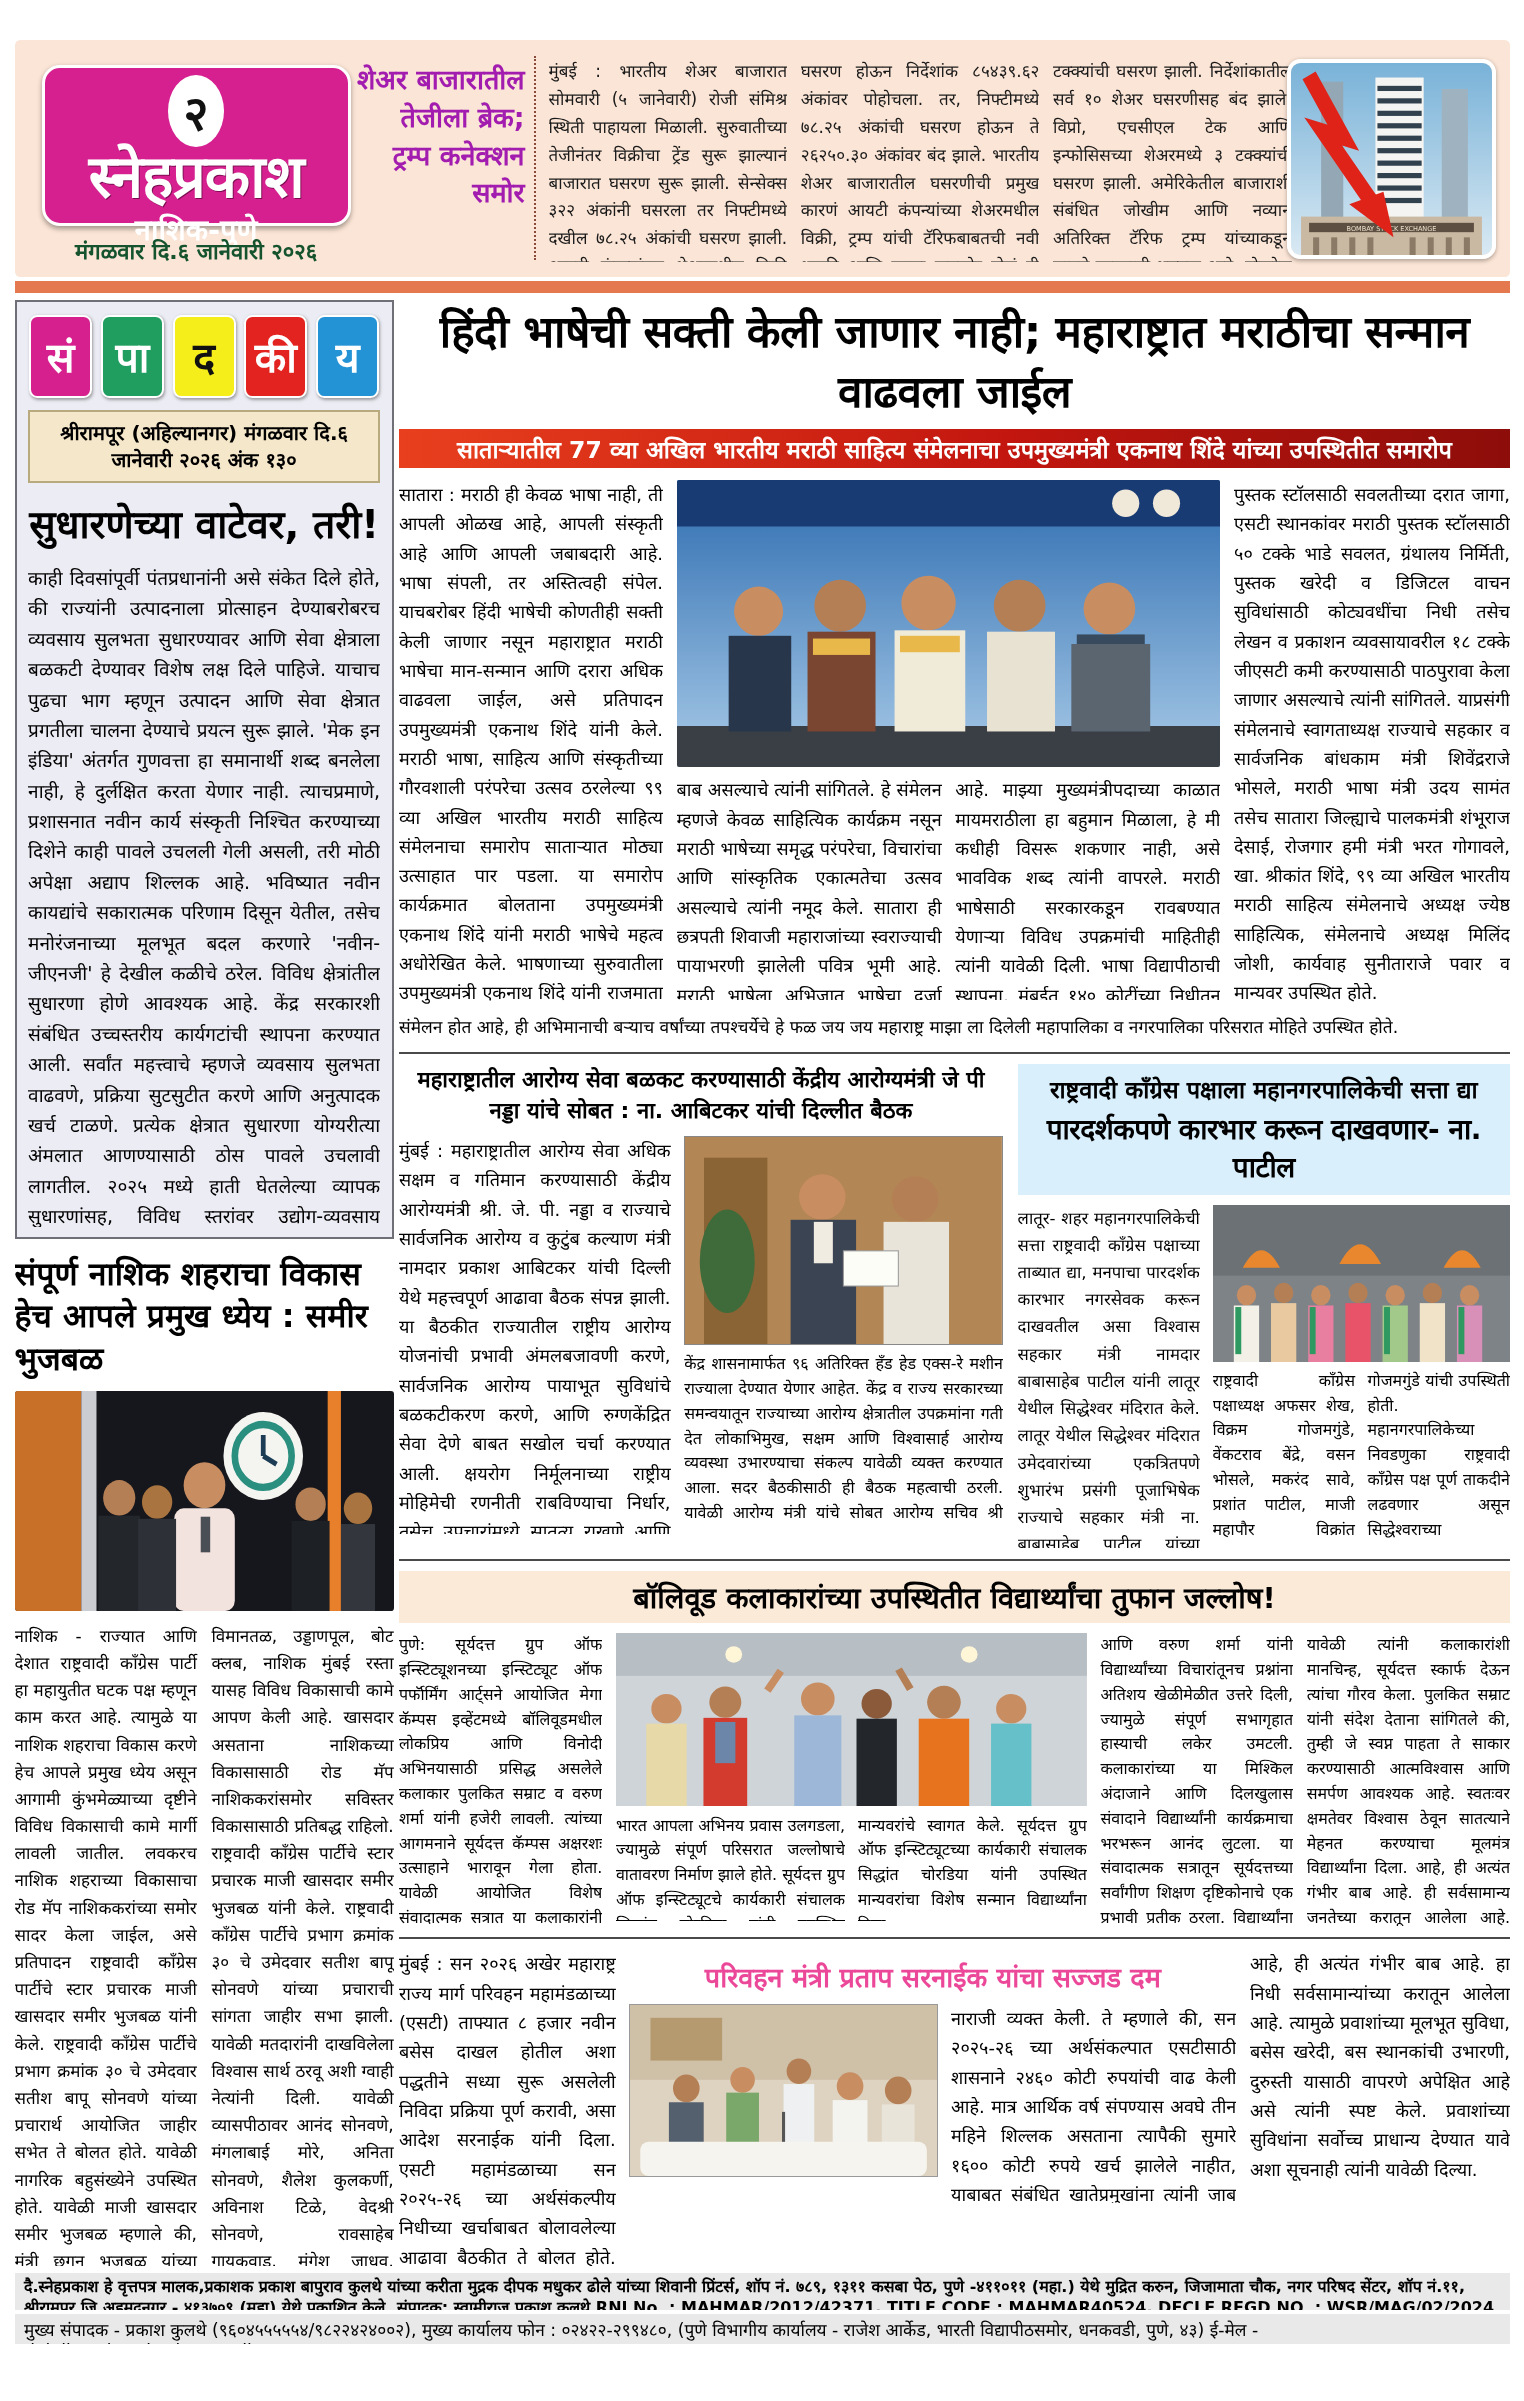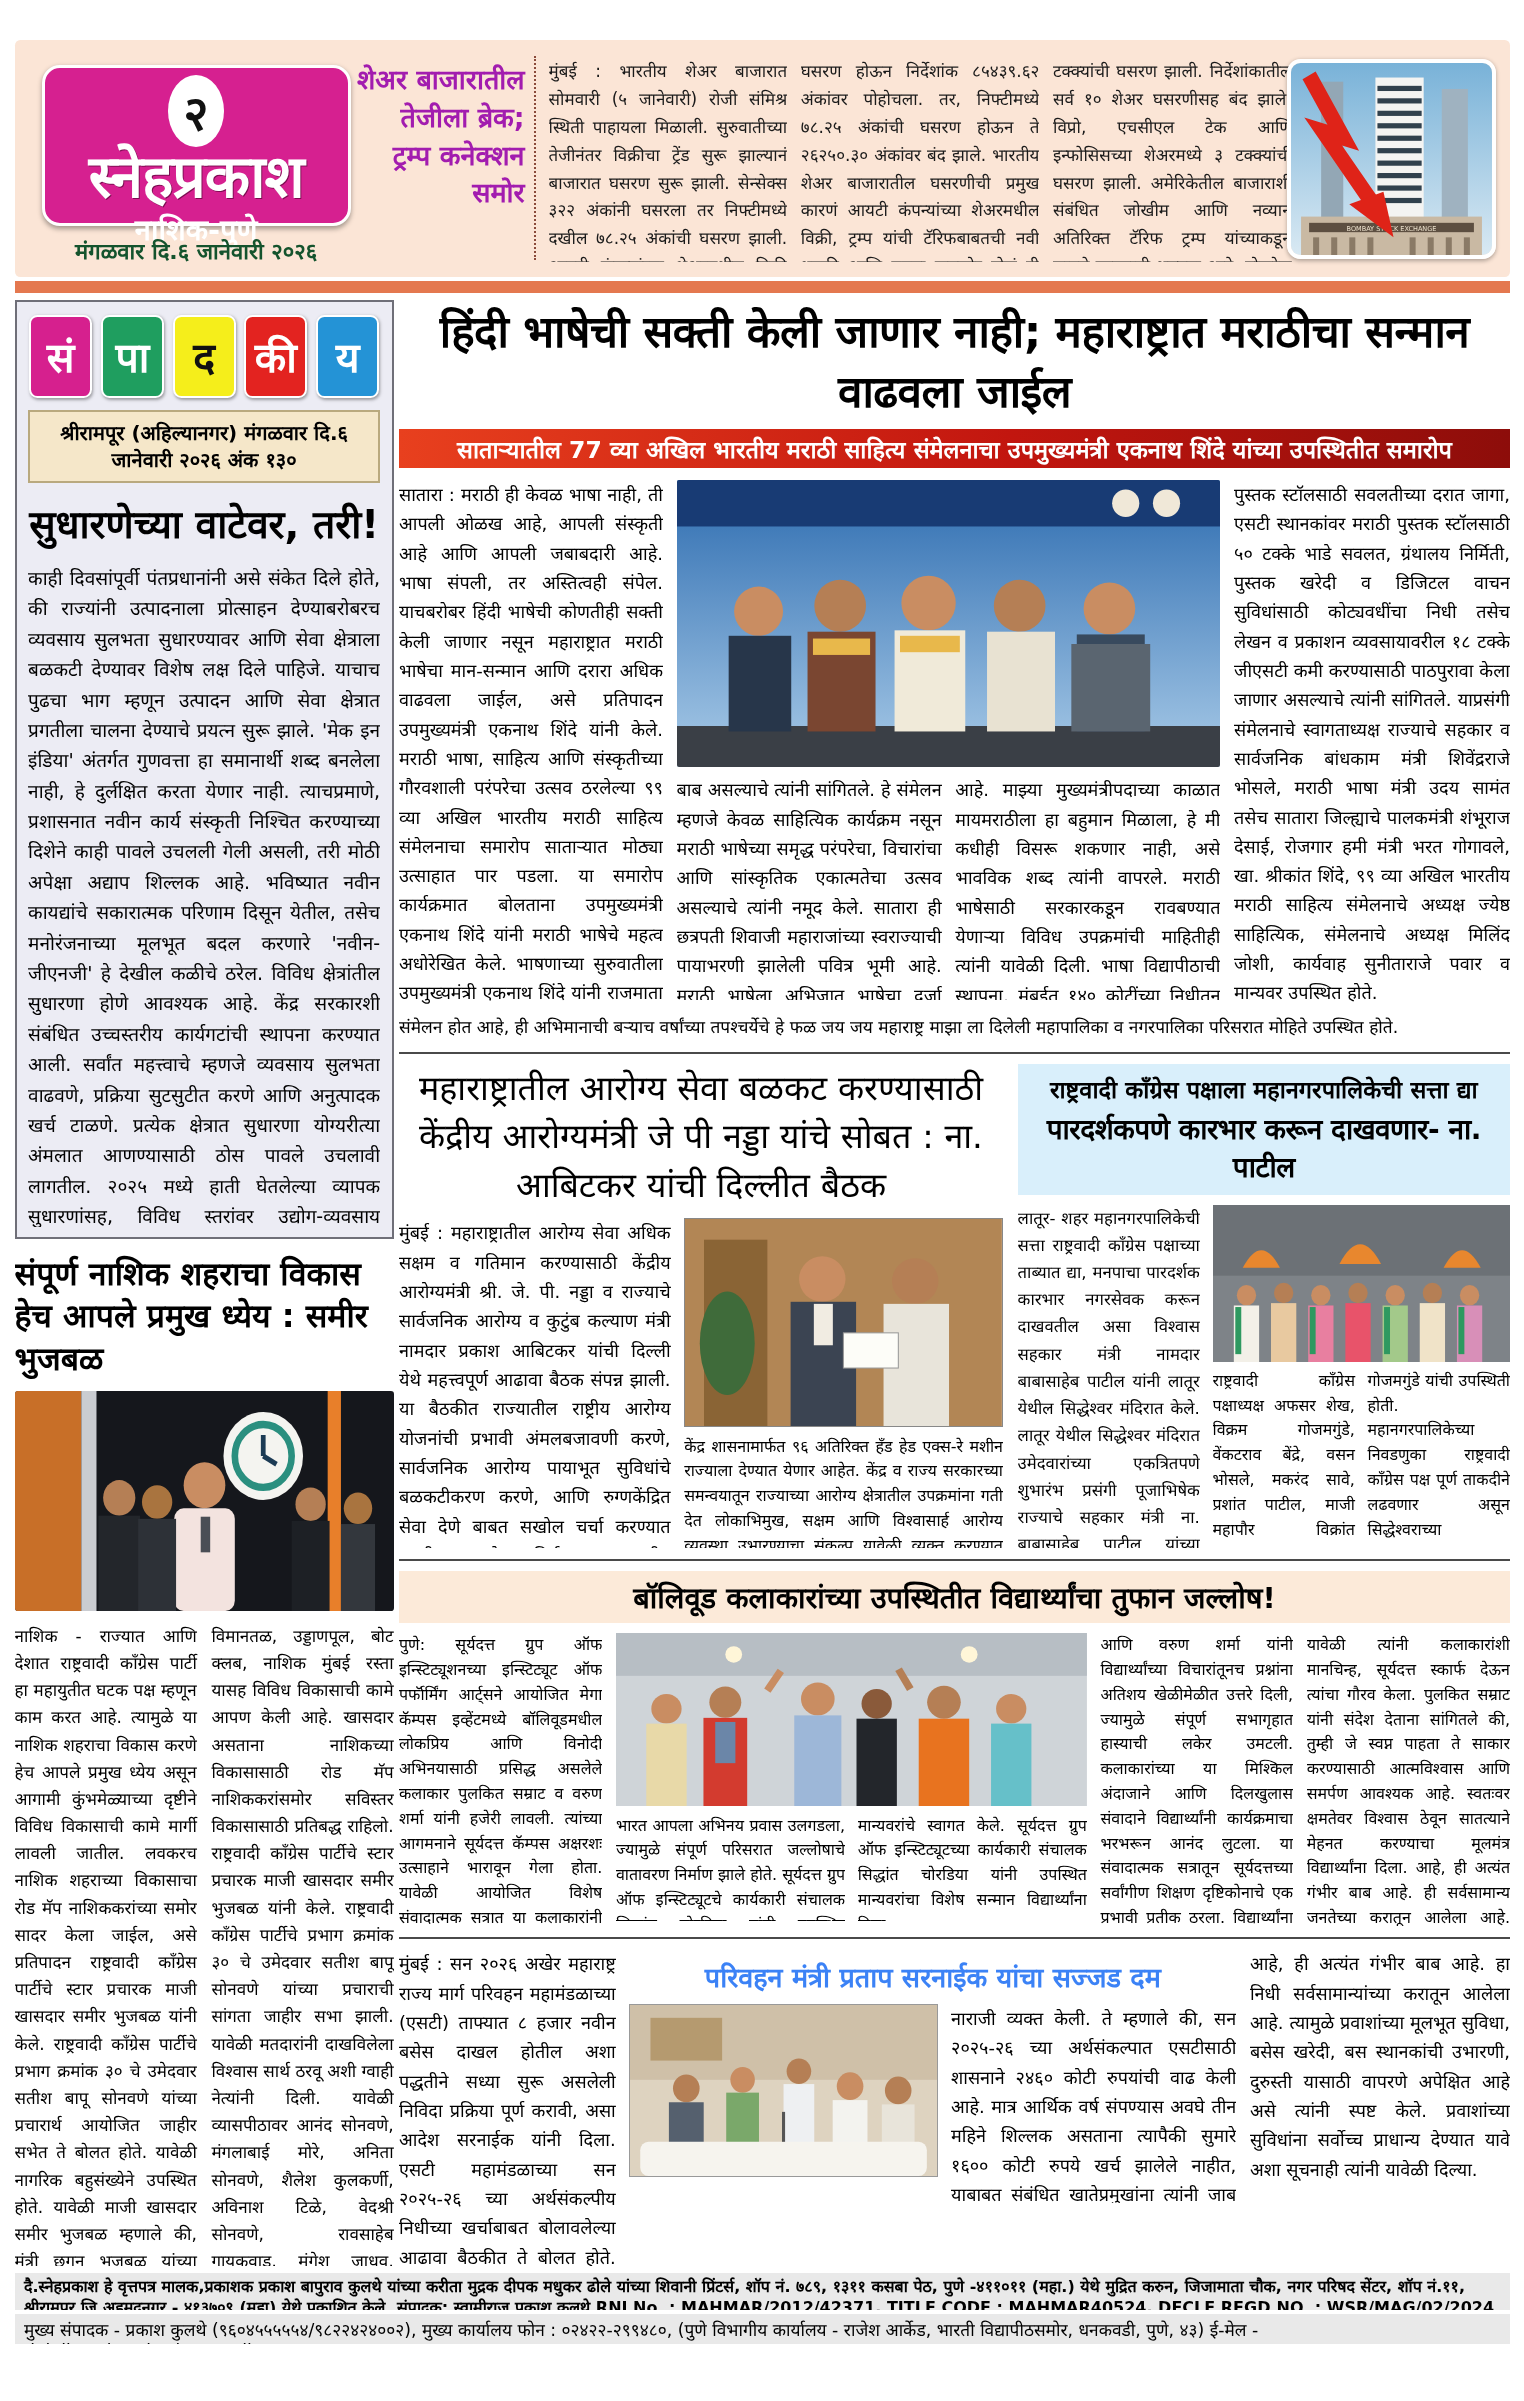--- a/index.html
+++ b/index.html
@@ -61,21 +61,21 @@
   .lead-c1 { width:264px; } .lead-mid { width:544px; } .lead-c4 { width:276px; }
   .artext { font-size:18px; line-height:1.63; text-align:justify; overflow:hidden; height:100%; }
   .lead-photo { width:100%; height:287px; border-radius:2.1px; overflow:hidden; }
   .lead-mid-cols { display:flex; gap:13.6px; margin-top:8.4px; height:225px; overflow:hidden;}
   .lead-mid-cols > div { flex:1; }
   .lead-bottom { margin-top:7.3px; font-size:17.3px; line-height:1.5; white-space:nowrap; overflow:hidden; }
   .rule { border:0; border-top:2.1px solid #4a4a4a; margin:10.5px 0; }
 
   .row2 { display:flex; gap:14.6px; height:484px; overflow:hidden; }
   .health { width:604px; }
-  .health-head { font-size:34px; font-weight:normal; text-align:center; line-height:1.42; margin-bottom:9.4px;}
+  .health-head { font-size:22px; font-weight:bold; text-align:center; line-height:1.42; margin-bottom:9.4px;}
   .health-flex { display:flex; gap:13.6px; height:398px; overflow:hidden;}
   .health-c1 { width:46%; } .health-right { width:54%; }
   .health-photo { width:100%; height:209px; overflow:hidden; border:1px solid #888;}
   .health-below { margin-top:7.3px; font-size:16px; line-height:1.55; text-align:justify; height:173px; overflow:hidden;}
   .latur { flex:1; }
   .latur-box { background:#d9effb; padding:8.4px 7.3px 10.5px; }
   .latur-h1 { font-size:23.5px; font-weight:bold; text-align:center; }
   .latur-h2 { font-size:28px; font-weight:bold; text-align:center; margin-top:4.2px; letter-spacing:-0.5px;}
   .latur-flex { display:flex; gap:12.6px; margin-top:9.4px; height:366px; overflow:hidden;}
   .latur-c1 { width:38%; font-size:16.7px; }
@@ -90,21 +90,21 @@
   .surya-body { display:flex; gap:13.6px; margin-top:10.5px; height:293px; overflow:hidden; }
   .surya-c1 { width:19%; } .surya-mid { width:44%; } .surya-c3 { width:18%; } .surya-c4 { width:19%; }
   .surya-photo { width:100%; height:173px; overflow:hidden; }
   .surya-mid-cols { display:flex; gap:12.6px; margin-top:7.3px; height:107px; overflow:hidden;}
   .surya-mid-cols > div { flex:1; }
   .s31 { font-size:16px; line-height:1.55; text-align:justify; overflow:hidden; height:100%;}
 
   .buses { display:flex; gap:13.6px; height:335px; overflow:hidden; }
   .buses-c1 { width:20%; } .buses-mid { width:56%; } .buses-c3 { width:24%; }
   .buses-head { font-size:44px; font-weight:bold; text-align:center; letter-spacing:-0.5px;}
-  .buses-sub { color:#3b82f6; font-size:27px; font-weight:bold; text-align:center; margin:8.4px 0 9.4px; }
+  .buses-sub { color:#ec4899; font-size:27px; font-weight:bold; text-align:center; margin:8.4px 0 9.4px; }
   .buses-row { display:flex; gap:12.6px; height:199px; overflow:hidden; }
   .buses-photo { width:52%; height:173px; overflow:hidden; border:1px solid #999;}
   .buses-midtext { width:48%; }
 
   .footer1 { position:absolute; left:14.6px; top:2273px; width:1495px; height:37px; background:#e9e9e9;
              font-size:16px; font-weight:bold; padding:4.2px 9.4px; line-height:1.3; overflow:hidden;}
   .footer2 { position:absolute; left:14.6px; top:2314px; width:1495px; height:30px; background:#e9e9e9;
              font-size:17.3px; padding:4.2px 9.4px; overflow:hidden; }
 </style>
 </head>

